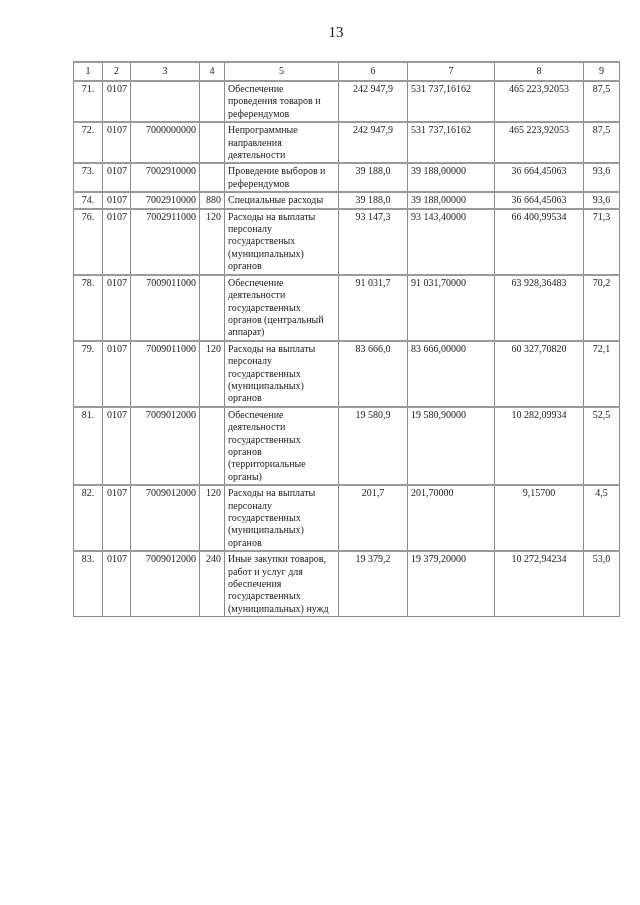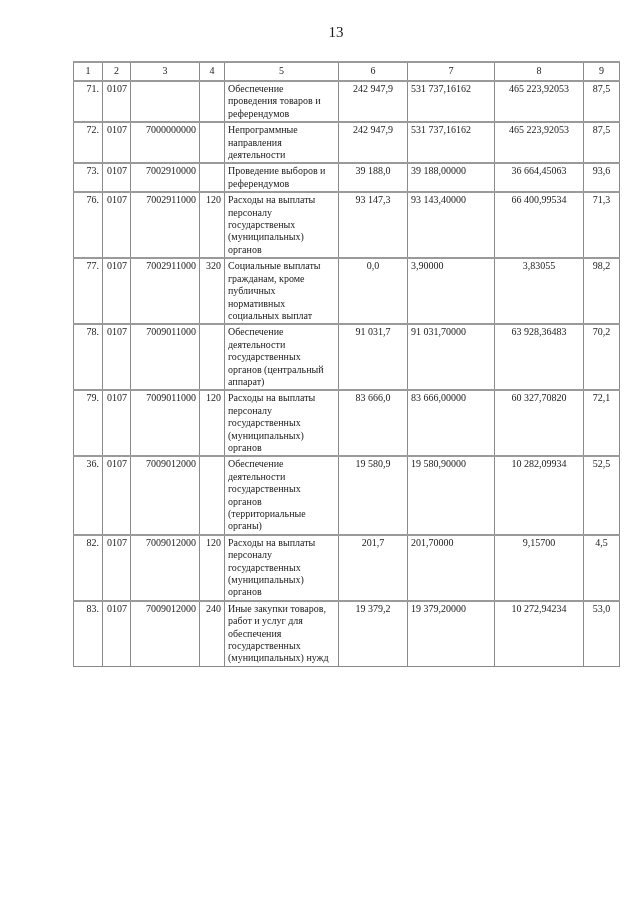--- a/index.html
+++ b/index.html
@@ -15,21 +15,21 @@
   table.budget thead th { text-align: center; height: 14px; padding-top: 2px; }
   .c1 { width: 22px; }
   .c2 { width: 21px; }
   .c3 { width: 62px; }
   .c4 { width: 18px; text-align: right; }
   .c5 { width: 107px; text-align: left; }
   .c6 { width: 62px; text-align: center; }
   .c7 { width: 80px; text-align: left; }
   .c8 { width: 82px; text-align: center; }
   .c9 { width: 29px; text-align: center; }
-  td.c1 { text-align: right; }
+  td.c1 { text-align: center; }
   td.c2, td.c3 { text-align: right; }
   .cont-row td { height: 26px; }
 </style>
 </head>
 <body>
 
 <div class="page-number">13</div>
 
 <table class="budget">
   <thead>
@@ -73,40 +73,40 @@
         <td class="c2">0107</td>
         <td class="c3">7002910000</td>
         <td class="c4"></td>
         <td class="c5">Проведение выборов и референдумов</td>
         <td class="c6">39 188,0</td>
         <td class="c7">39 188,00000</td>
         <td class="c8">36 664,45063</td>
         <td class="c9">93,6</td>
       </tr>
       <tr>
+        <td class="c1">74.</td>
+        <td class="c2">0107</td>
+        <td class="c3">7002910000</td>
+        <td class="c4">880</td>
+        <td class="c5">Специальные расходы</td>
+        <td class="c6">39 188,0</td>
+        <td class="c7">39 188,00000</td>
+        <td class="c8">36 664,45063</td>
+        <td class="c9">93,6</td>
+      </tr>
+      <tr>
         <td class="c1">76.</td>
         <td class="c2">0107</td>
         <td class="c3">7002911000</td>
         <td class="c4">120</td>
         <td class="c5">Расходы на выплаты персоналу государственых (муниципальных) органов</td>
         <td class="c6">93 147,3</td>
         <td class="c7">93 143,40000</td>
         <td class="c8">66 400,99534</td>
         <td class="c9">71,3</td>
-      </tr>
-      <tr>
-        <td class="c1">77.</td>
-        <td class="c2">0107</td>
-        <td class="c3">7002911000</td>
-        <td class="c4">320</td>
-        <td class="c5">Социальные выплаты гражданам, кроме публичных нормативных социальных выплат</td>
-        <td class="c6">0,0</td>
-        <td class="c7">3,90000</td>
-        <td class="c8">3,83055</td>
-        <td class="c9">98,2</td>
       </tr>
       <tr>
         <td class="c1">78.</td>
         <td class="c2">0107</td>
         <td class="c3">7009011000</td>
         <td class="c4"></td>
         <td class="c5">Обеспечение деятельности государственных органов (центральный аппарат)</td>
         <td class="c6">91 031,7</td>
         <td class="c7">91 031,70000</td>
         <td class="c8">63 928,36483</td>
@@ -117,21 +117,21 @@
         <td class="c2">0107</td>
         <td class="c3">7009011000</td>
         <td class="c4">120</td>
         <td class="c5">Расходы на выплаты персоналу государственных (муниципальных) органов</td>
         <td class="c6">83 666,0</td>
         <td class="c7">83 666,00000</td>
         <td class="c8">60 327,70820</td>
         <td class="c9">72,1</td>
       </tr>
       <tr>
-        <td class="c1">36.</td>
+        <td class="c1">81.</td>
         <td class="c2">0107</td>
         <td class="c3">7009012000</td>
         <td class="c4"></td>
         <td class="c5">Обеспечение деятельности государственных органов (территориальные органы)</td>
         <td class="c6">19 580,9</td>
         <td class="c7">19 580,90000</td>
         <td class="c8">10 282,09934</td>
         <td class="c9">52,5</td>
       </tr>
       <tr>

